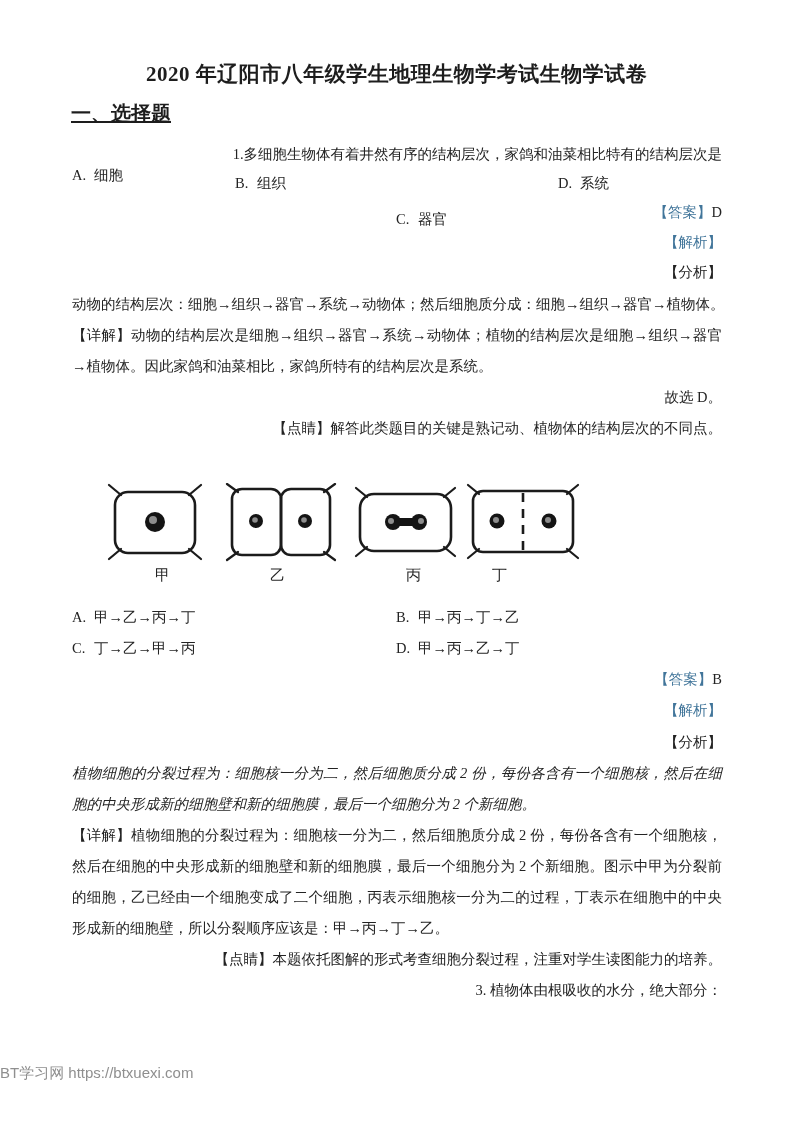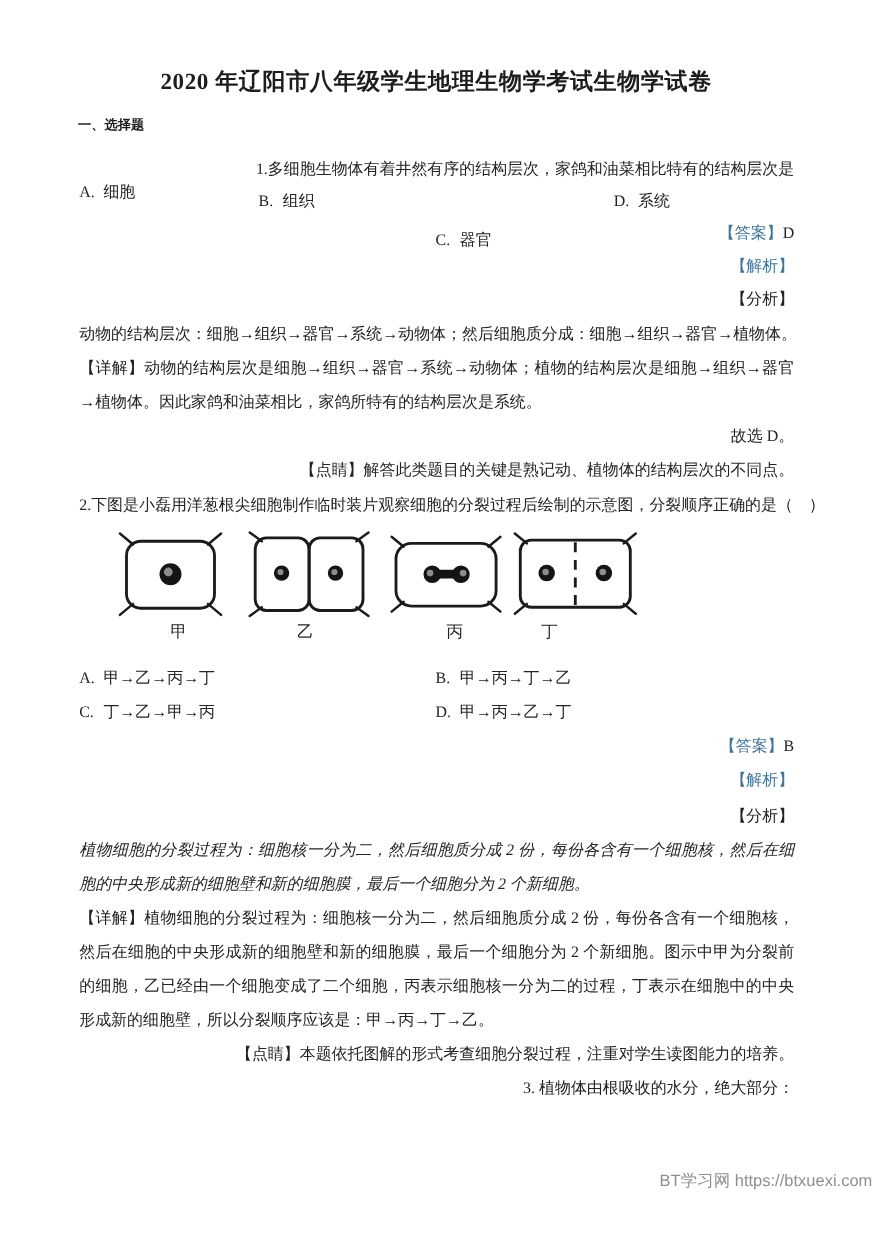--- a/index.html
+++ b/index.html
@@ -16,37 +16,38 @@
   .abs { position:absolute; }
   .doc-title {
     top:60px; left:0; width:793px;
     text-align:center;
     font-size:21px; font-weight:bold;
     letter-spacing:0.5px;
     color:#1d1d1d;
   }
   .section-heading {
     top:98px; left:71px;
-    font-size:12px; font-weight:bold; line-height:31px;
+    font-size:20px; font-weight:bold; line-height:31px;
     color:#1d1d1d;
+    text-decoration:underline;
   }
   .para {
     left:72px; width:650px;
     font-size:14.5px; line-height:31px;
     text-align:justify;
     color:#232323;
   }
   .one-line { white-space:nowrap; text-align:right; }
   .blue { color:#41759a; }
   .opt { font-size:14.5px; line-height:31px; white-space:nowrap; }
   .opt .key { display:inline-block; min-width:22px; }
   .fig-label { font-size:15px; line-height:20px; color:#232323; }
   .footer-line {
     top:1064px; left:0; width:793px;
-    text-align:right;
+    text-align:left;
     font-family:"Liberation Sans","DejaVu Sans",sans-serif;
     font-size:15px; color:#8f8f8f;
   }
   svg .wall { fill:none; stroke:#1b1b1b; stroke-width:2.6; stroke-linecap:round; }
   svg .whisker { stroke:#1b1b1b; stroke-width:2.2; stroke-linecap:round; }
   svg .nuc { fill:#141414; }
   svg .nuc-hi { fill:#8d8d8d; }
   svg .dash { stroke:#1b1b1b; stroke-width:2.6; stroke-dasharray:9 7; fill:none; }
 </style>
 </head>
@@ -76,21 +77,20 @@
   <div class="abs para one-line" style="top:197px;">
     <span class="blue">【答案】</span><span>D</span>
   </div>
   <div class="abs para one-line blue" style="top:227px;">【解析】</div>
   <div class="abs para one-line" style="top:257px;">【分析】</div>
   <div class="abs para one-line" style="top:289px;">动物的结构层次：细胞→组织→器官→系统→动物体；然后细胞质分成：细胞→组织→器官→植物体。</div>
   <div class="abs para" style="top:320px; height:62px;">【详解】动物的结构层次是细胞→组织→器官→系统→动物体；植物的结构层次是细胞→组织→器官→植物体。因此家鸽和油菜相比，家鸽所特有的结构层次是系统。</div>
   <div class="abs para one-line" style="top:382px;">故选 D。</div>
   <div class="abs para one-line" style="top:413px;">【点睛】解答此类题目的关键是熟记动、植物体的结构层次的不同点。</div>
 
-  <div class="abs para one-line" style="top:445px;">2.下图是小磊用洋葱根尖细胞制作临时装片观察细胞的分裂过程后绘制的示意图，分裂顺序正确的是（　）</div>
 
   <svg class="abs" style="top:483px; left:105px;" width="475" height="80" viewBox="0 0 475 80" aria-hidden="true">
 
     <g>
       <rect class="wall" x="10" y="9" width="80" height="61" rx="13"></rect>
       <line class="whisker" x1="16" y1="12" x2="4" y2="2"></line>
       <line class="whisker" x1="84" y1="12" x2="96" y2="2"></line>
       <line class="whisker" x1="16" y1="66" x2="4" y2="76"></line>
       <line class="whisker" x1="84" y1="66" x2="96" y2="76"></line>
       <circle class="nuc" cx="50" cy="39" r="10"></circle>

